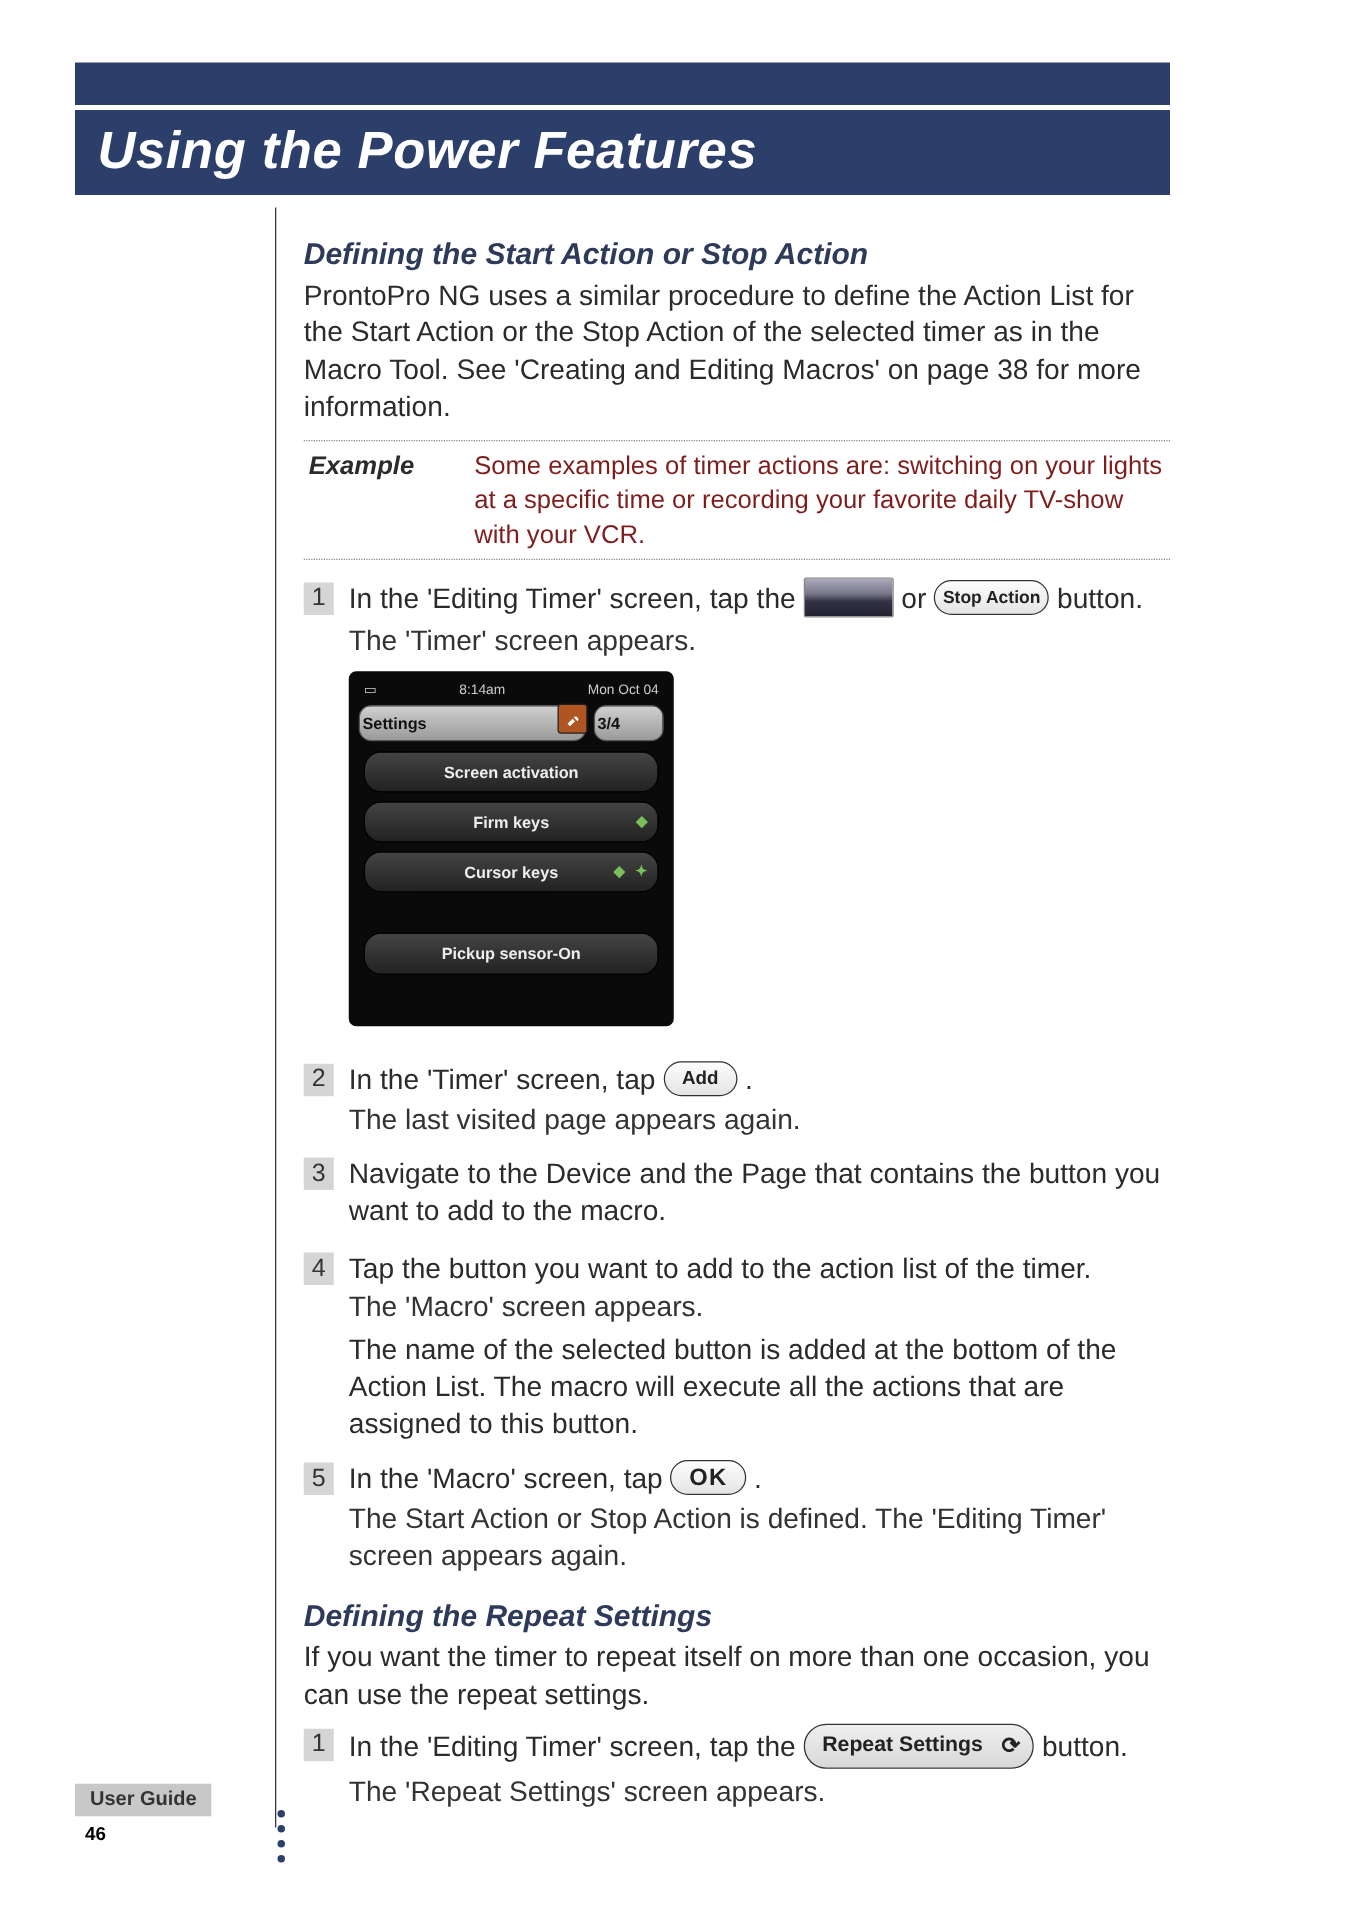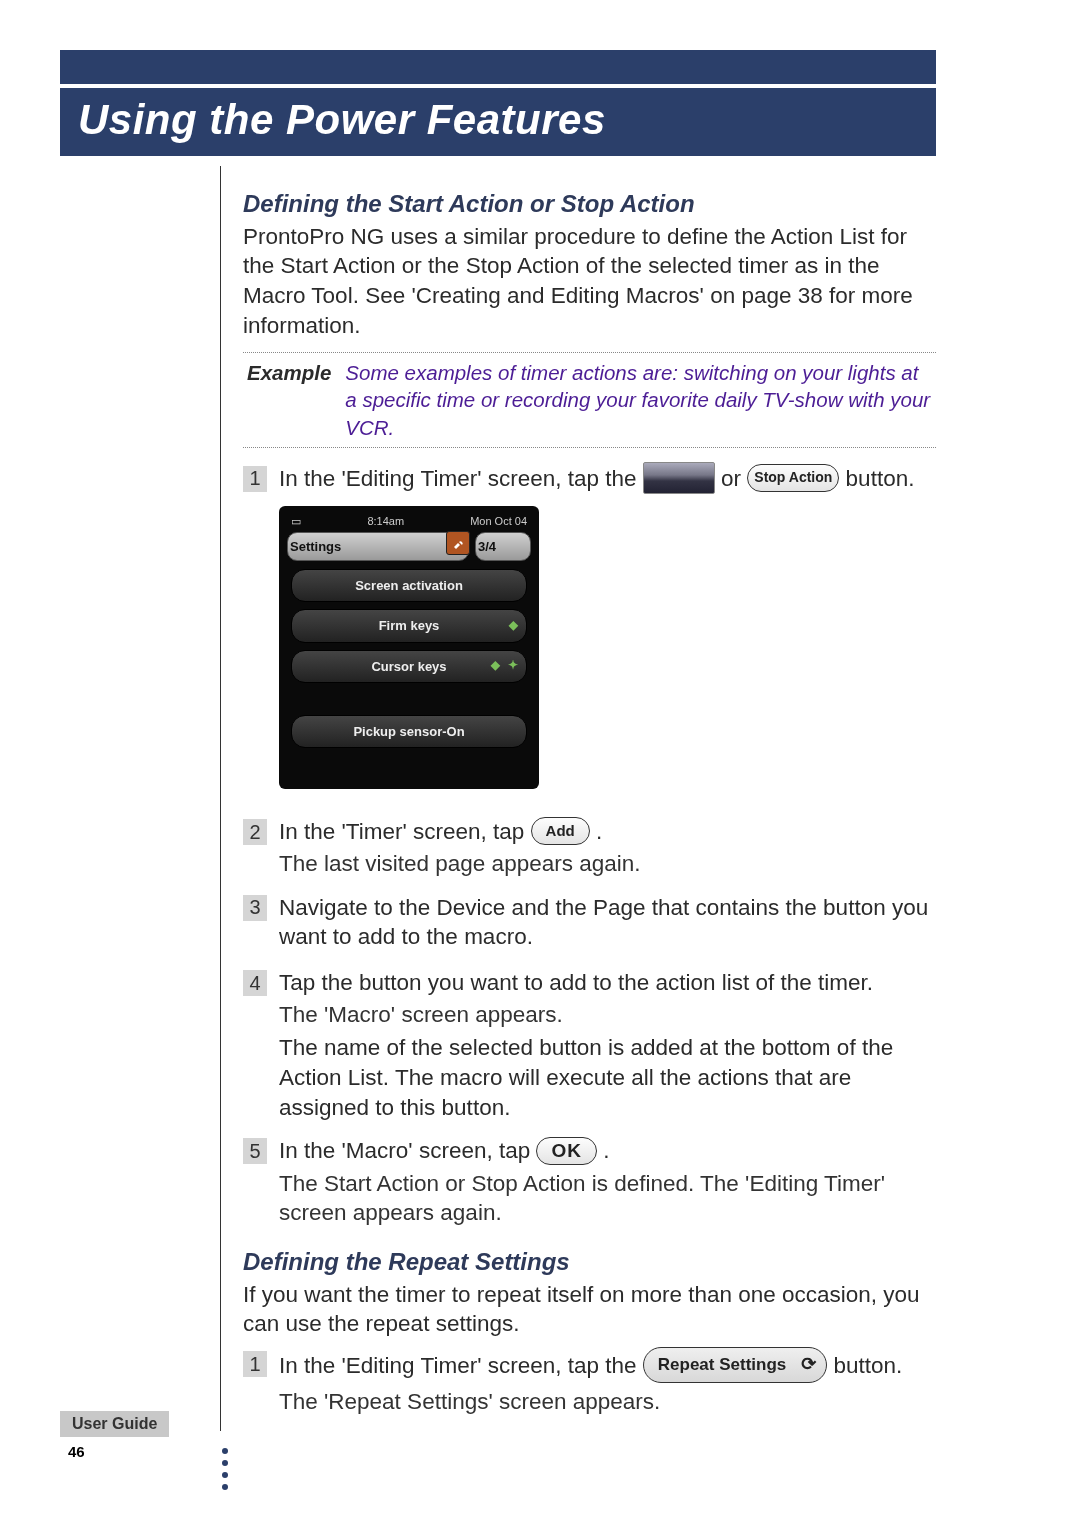--- a/index.html
+++ b/index.html
@@ -71,22 +71,22 @@
     font-size: 20.5px;
     display: flex;
     gap: 14px;
   }
   .note-box .note-label {
     font-weight: bold;
     font-style: italic;
     white-space: nowrap;
   }
   .note-box .note-text {
-    font-style: italic;
-    color: #4c1d95;
+    color: #7f1d1d;
+    margin-left: 34px;
   }
   ol.steps {
     list-style: none;
     padding: 0;
     margin: 0;
   }
   ol.steps > li {
     display: flex;
     gap: 12px;
     margin-bottom: 14px;
@@ -211,21 +211,21 @@
     border:1px solid #000;
     margin:7px 4px;
     position:relative;
   }
   .ds-bar .dot-r { position:absolute; right:8px; top:50%; transform:translateY(-50%); color:#7bbf5a; font-size:12px; }
   .ds-bar .dot-r2 { position:absolute; right:26px; top:50%; transform:translateY(-50%); color:#7bbf5a; font-size:12px; }
 
   .footer-area {
     position:absolute;
     left:60px;
-    bottom:76px;
+    bottom:60px;
   }
   .ug-badge {
     display:inline-block;
     background:#c8c8c8;
     padding:4px 12px;
     font-size:16px;
     font-weight:bold;
     color:#333;
   }
   .pg-num {
@@ -272,20 +272,21 @@
         <li>
           <span class="stepnum">1</span>
           <div class="steptext">
             <div class="action">
               <span>In the 'Editing Timer' screen, tap the </span>
               <span class="img-btn"></span>
               <span> or </span>
               <span class="pill stop">Stop Action</span>
               <span> button.</span>
             </div>
+            <div class="result">The 'Timer' screen appears.</div>
 
             <div class="device-shot">
               <div class="ds-status">
                 <span>▭</span>
                 <span>8:14am</span>
                 <span>Mon Oct 04</span>
               </div>
               <div class="ds-tabs">
                 <div class="ds-tab">
                   <span>Settings</span>

